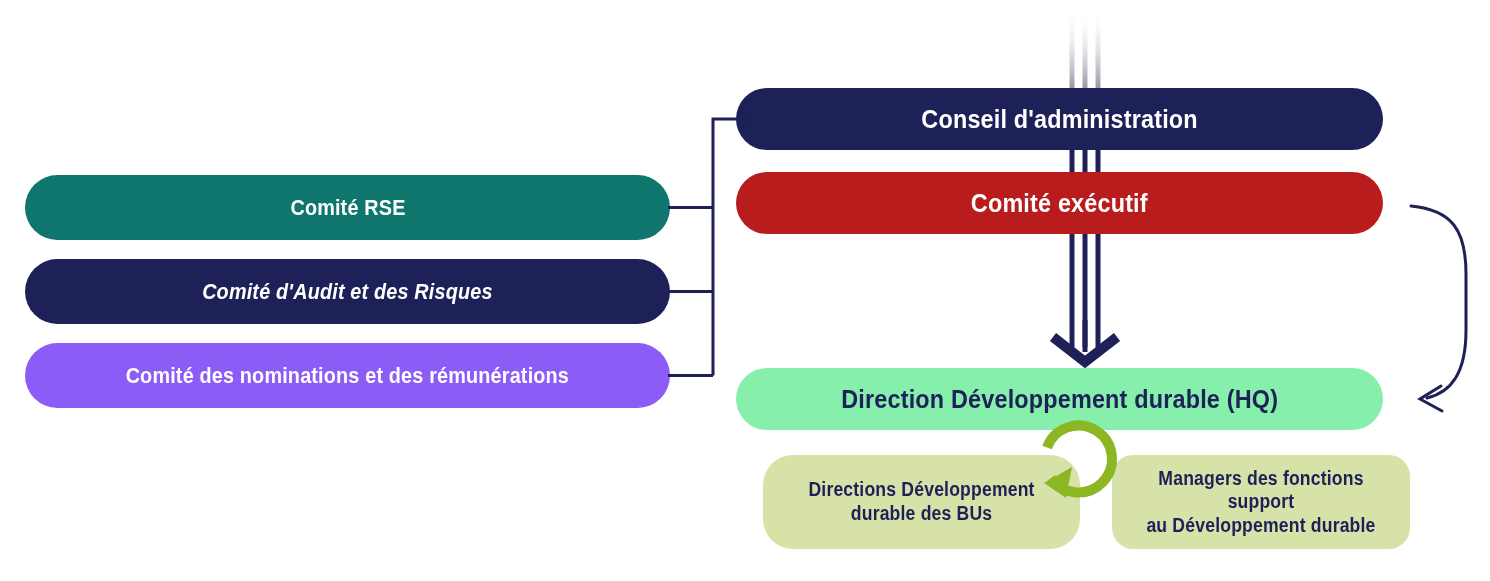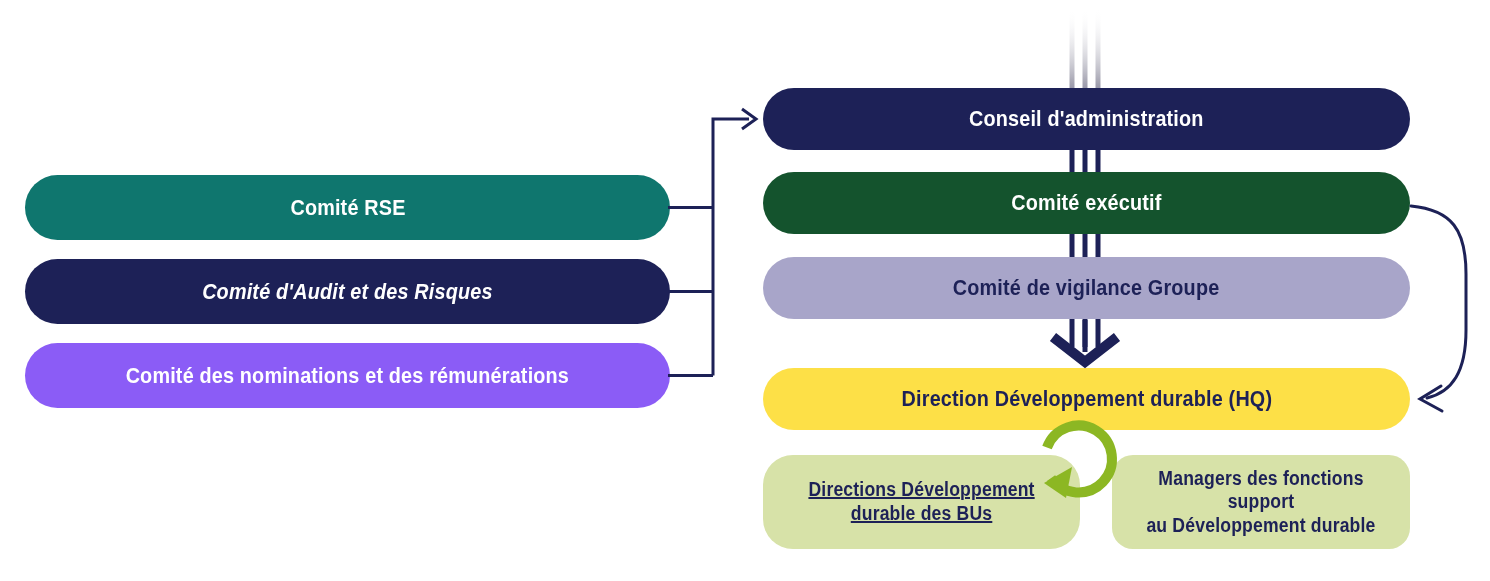--- a/index.html
+++ b/index.html
@@ -38,30 +38,30 @@
   .txt-white { color: #ffffff; }
   .txt-navy  { color: #1d2157; }
 
   
   .pill.left  { left: 25px; width: 645px; height: 65px; font-size: 22px; border-radius: 33px; }
   #node-rse        { top: 175px; }
   #node-audit      { top: 259px; }
   #node-nomin      { top: 343px; }
 
   
-  .pill.right { left: 763px; width: 647px; height: 62px; font-size: 22px; border-radius: 31px; }
+  .pill.right { left: 736px; width: 647px; height: 62px; font-size: 26px; border-radius: 31px; }
   #node-conseil    { top: 88px;  }
   #node-exec       { top: 172px; }
   #node-vigilance  { top: 257px; }
   #node-hq         { top: 368px; }
 
   
   .pill.bottom { top: 455px; height: 94px; font-size: 20px; border-radius: 30px; }
   .pill.bottom .lbl { transform: scaleX(0.88); }
-  #node-bus      { left: 763px;  width: 317px; text-decoration: underline; }
+  #node-bus      { left: 763px;  width: 317px; }
   #node-managers { left: 1112px; width: 298px; }
 </style>
 </head>
 <body>
 
 <div id="stage">
 
   <svg class="layer" viewBox="0 0 1490 581">
     <defs>
       <linearGradient id="fadeline" x1="0" y1="0" x2="0" y2="1">
@@ -82,27 +82,24 @@
   <div class="pill left txt-white" id="node-audit" style="background: rgb(29, 33, 87); font-style: italic;">
     <span class="lbl">Comité d'Audit et des Risques</span>
   </div>
   <div class="pill left txt-white" id="node-nomin" style="background: #8b5cf6;">
     <span class="lbl">Comité des nominations et des rémunérations</span>
   </div>
 
   <div class="pill right txt-white" id="node-conseil" style="background: rgb(29, 33, 87);">
     <span class="lbl">Conseil d'administration</span>
   </div>
-  <div class="pill right txt-white" id="node-exec" style="background: #14532d;">
+  <div class="pill right txt-white" id="node-exec" style="background: #b91c1c;">
     <span class="lbl">Comité exécutif</span>
   </div>
-  <div class="pill right txt-navy" id="node-vigilance" style="background: rgb(168, 165, 201);">
-    <span class="lbl">Comité de vigilance Groupe</span>
-  </div>
-  <div class="pill right txt-navy" id="node-hq" style="background: #fde047;">
+  <div class="pill right txt-navy" id="node-hq" style="background: #86efac;">
     <span class="lbl">Direction Développement durable (HQ)</span>
   </div>
 
   <div class="pill bottom txt-navy" id="node-bus" style="background: rgb(215, 226, 168);">
     <span class="lbl">Directions Développement
 durable des BUs</span>
   </div>
   <div class="pill bottom txt-navy" id="node-managers" style="background: rgb(215, 226, 168); border-radius: 21px;">
     <span class="lbl">Managers des fonctions support
 au Développement durable</span>

